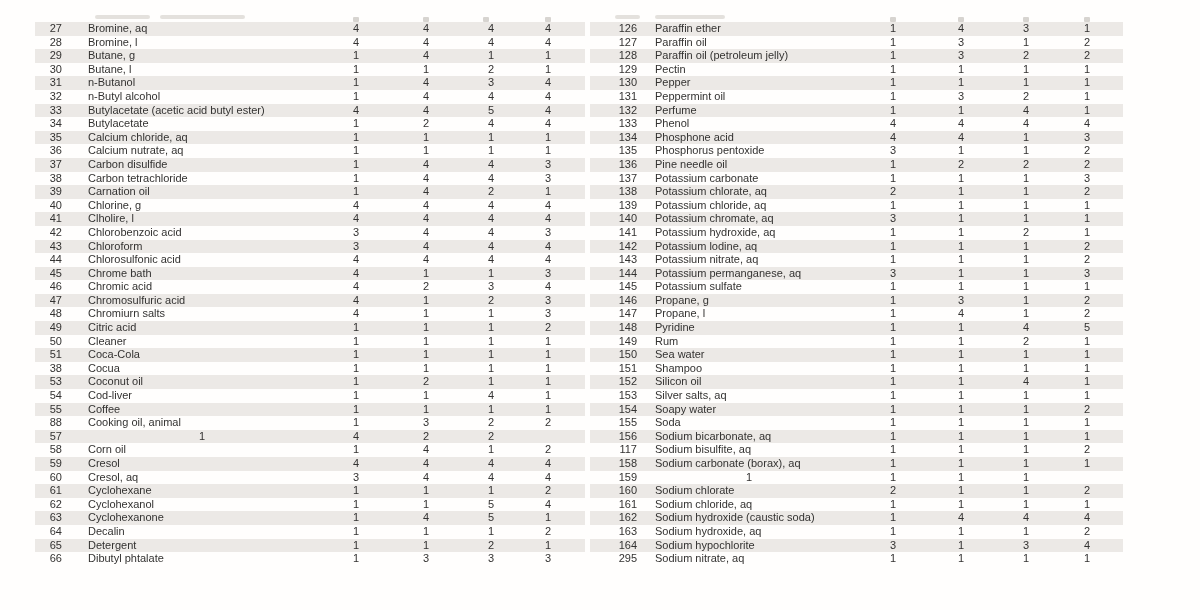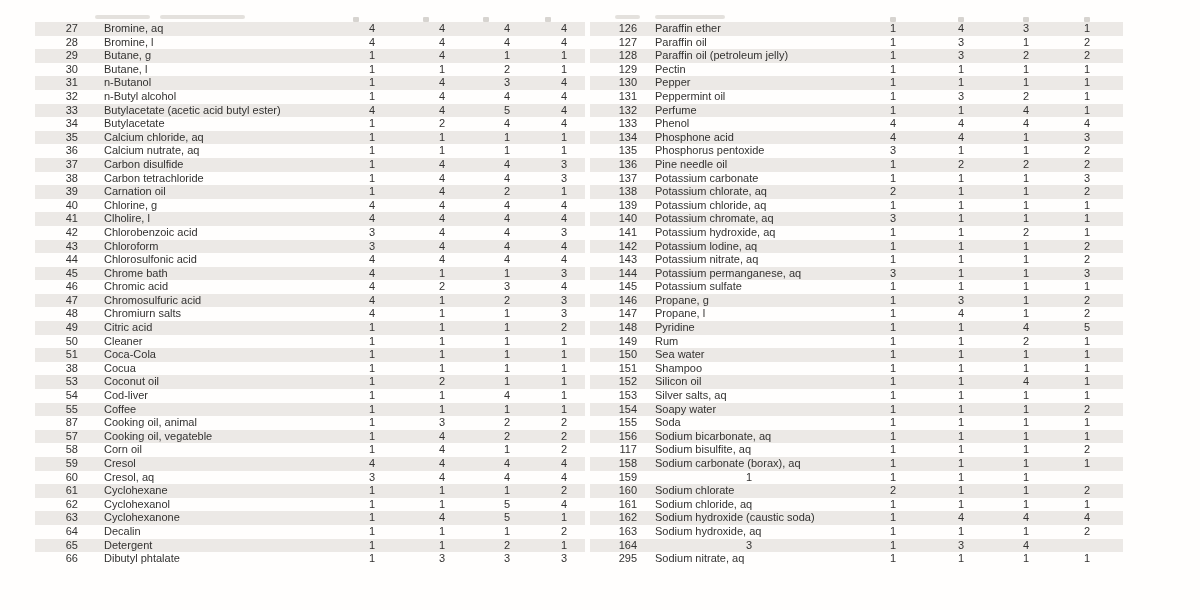--- a/index.html
+++ b/index.html
@@ -60,21 +60,20 @@
     line-height: 13.6px;
     color: #333231;
     white-space: nowrap;
   }
   .row.striped {
     background: #ece9e6;
   }
   .chem-table.left .row {
     grid-template-columns: 48px 238px 70px 70px 60px 54px;
     padding-right: 10px;
-    padding-left: 16px;
   }
   .chem-table.right .row {
     grid-template-columns: 50px 218px 70px 66px 64px 58px;
     padding-right: 12px;
   }
   .cell-num {
     text-align: right;
   }
   .chem-table.left .cell-num { padding-right: 21px; }
   .chem-table.right .cell-num { padding-right: 3px; }
@@ -328,30 +327,29 @@
         </div>
         <div class="row striped">
           <span class="cell-num">55</span>
           <span class="cell-name">Coffee</span>
           <span class="cell-val">1</span>
           <span class="cell-val">1</span>
           <span class="cell-val">1</span>
           <span class="cell-val">1</span>
         </div>
         <div class="row">
-          <span class="cell-num">87</span>
+          <span class="cell-num">88</span>
           <span class="cell-name">Cooking oil, animal</span>
           <span class="cell-val">1</span>
           <span class="cell-val">3</span>
           <span class="cell-val">2</span>
           <span class="cell-val">2</span>
         </div>
         <div class="row striped">
           <span class="cell-num">57</span>
-          <span class="cell-name">Cooking oil, vegateble</span>
           <span class="cell-val">1</span>
           <span class="cell-val">4</span>
           <span class="cell-val">2</span>
           <span class="cell-val">2</span>
         </div>
         <div class="row">
           <span class="cell-num">58</span>
           <span class="cell-name">Corn oil</span>
           <span class="cell-val">1</span>
           <span class="cell-val">4</span>
@@ -733,20 +731,21 @@
         <div class="row">
           <span class="cell-num">163</span>
           <span class="cell-name">Sodium hydroxide, aq</span>
           <span class="cell-val">1</span>
           <span class="cell-val">1</span>
           <span class="cell-val">1</span>
           <span class="cell-val">2</span>
         </div>
         <div class="row striped">
           <span class="cell-num">164</span>
+          <span class="cell-name">Sodium hypochlorite</span>
           <span class="cell-val">3</span>
           <span class="cell-val">1</span>
           <span class="cell-val">3</span>
           <span class="cell-val">4</span>
         </div>
         <div class="row">
           <span class="cell-num">295</span>
           <span class="cell-name">Sodium nitrate, aq</span>
           <span class="cell-val">1</span>
           <span class="cell-val">1</span>

